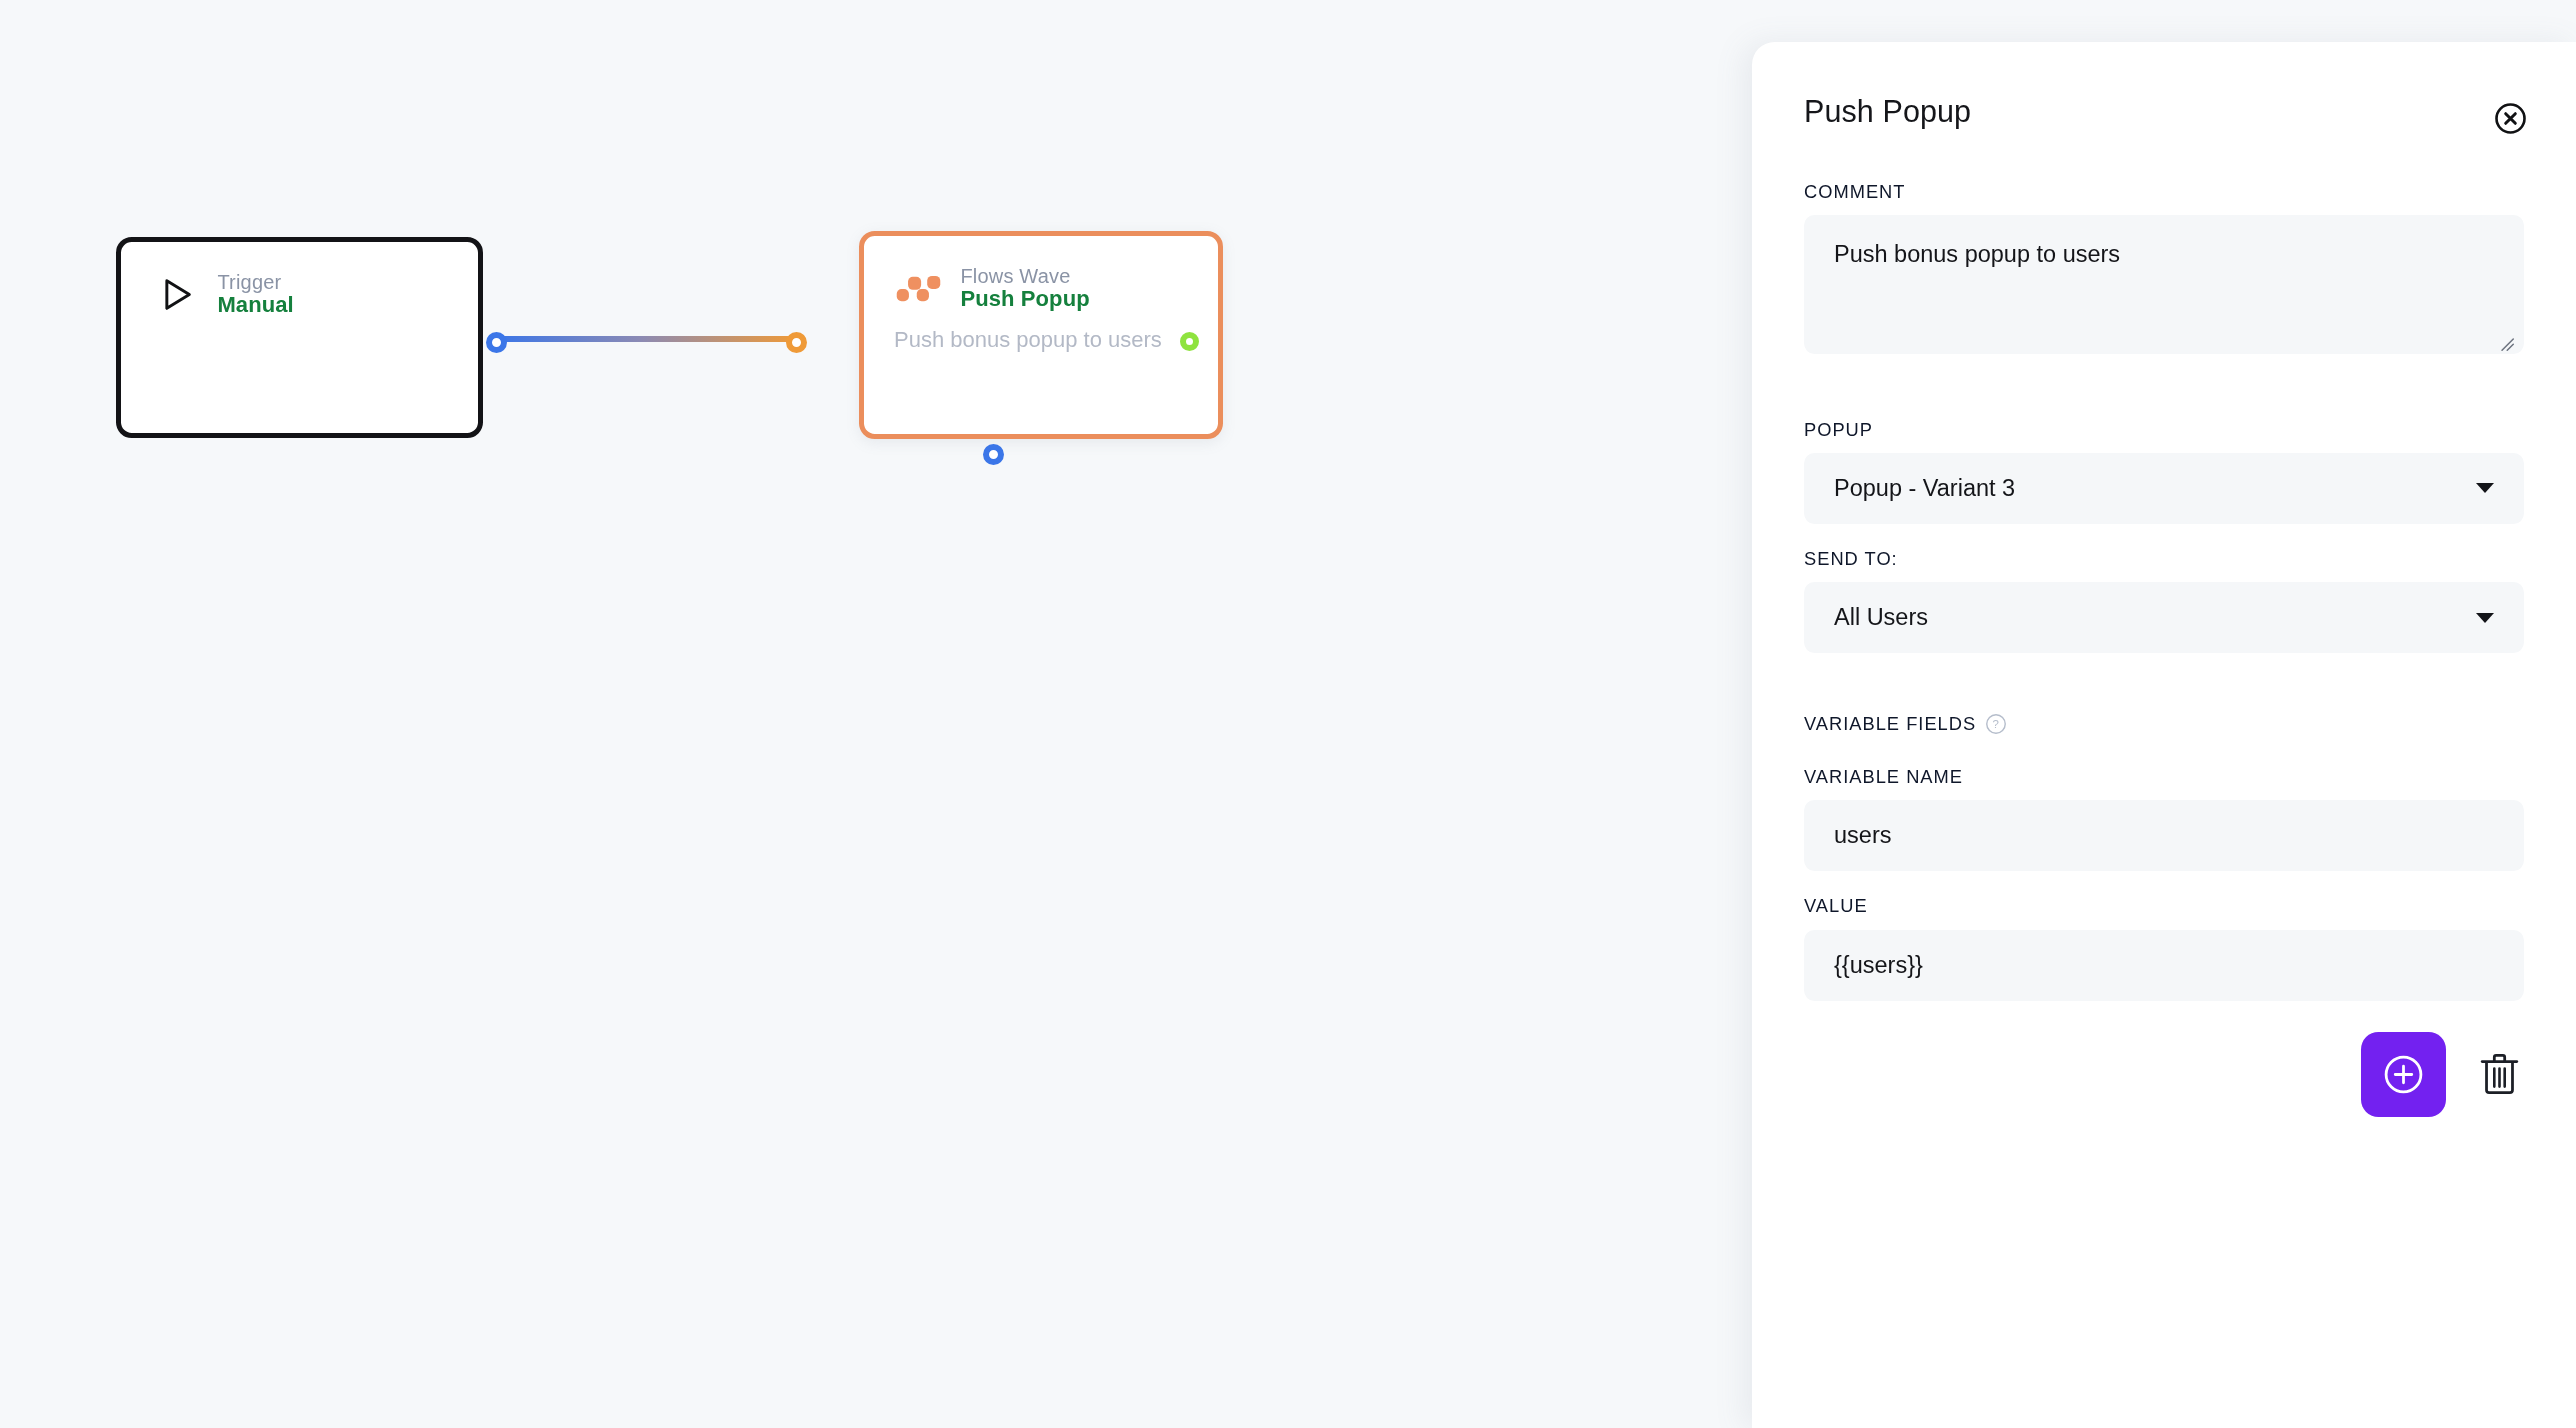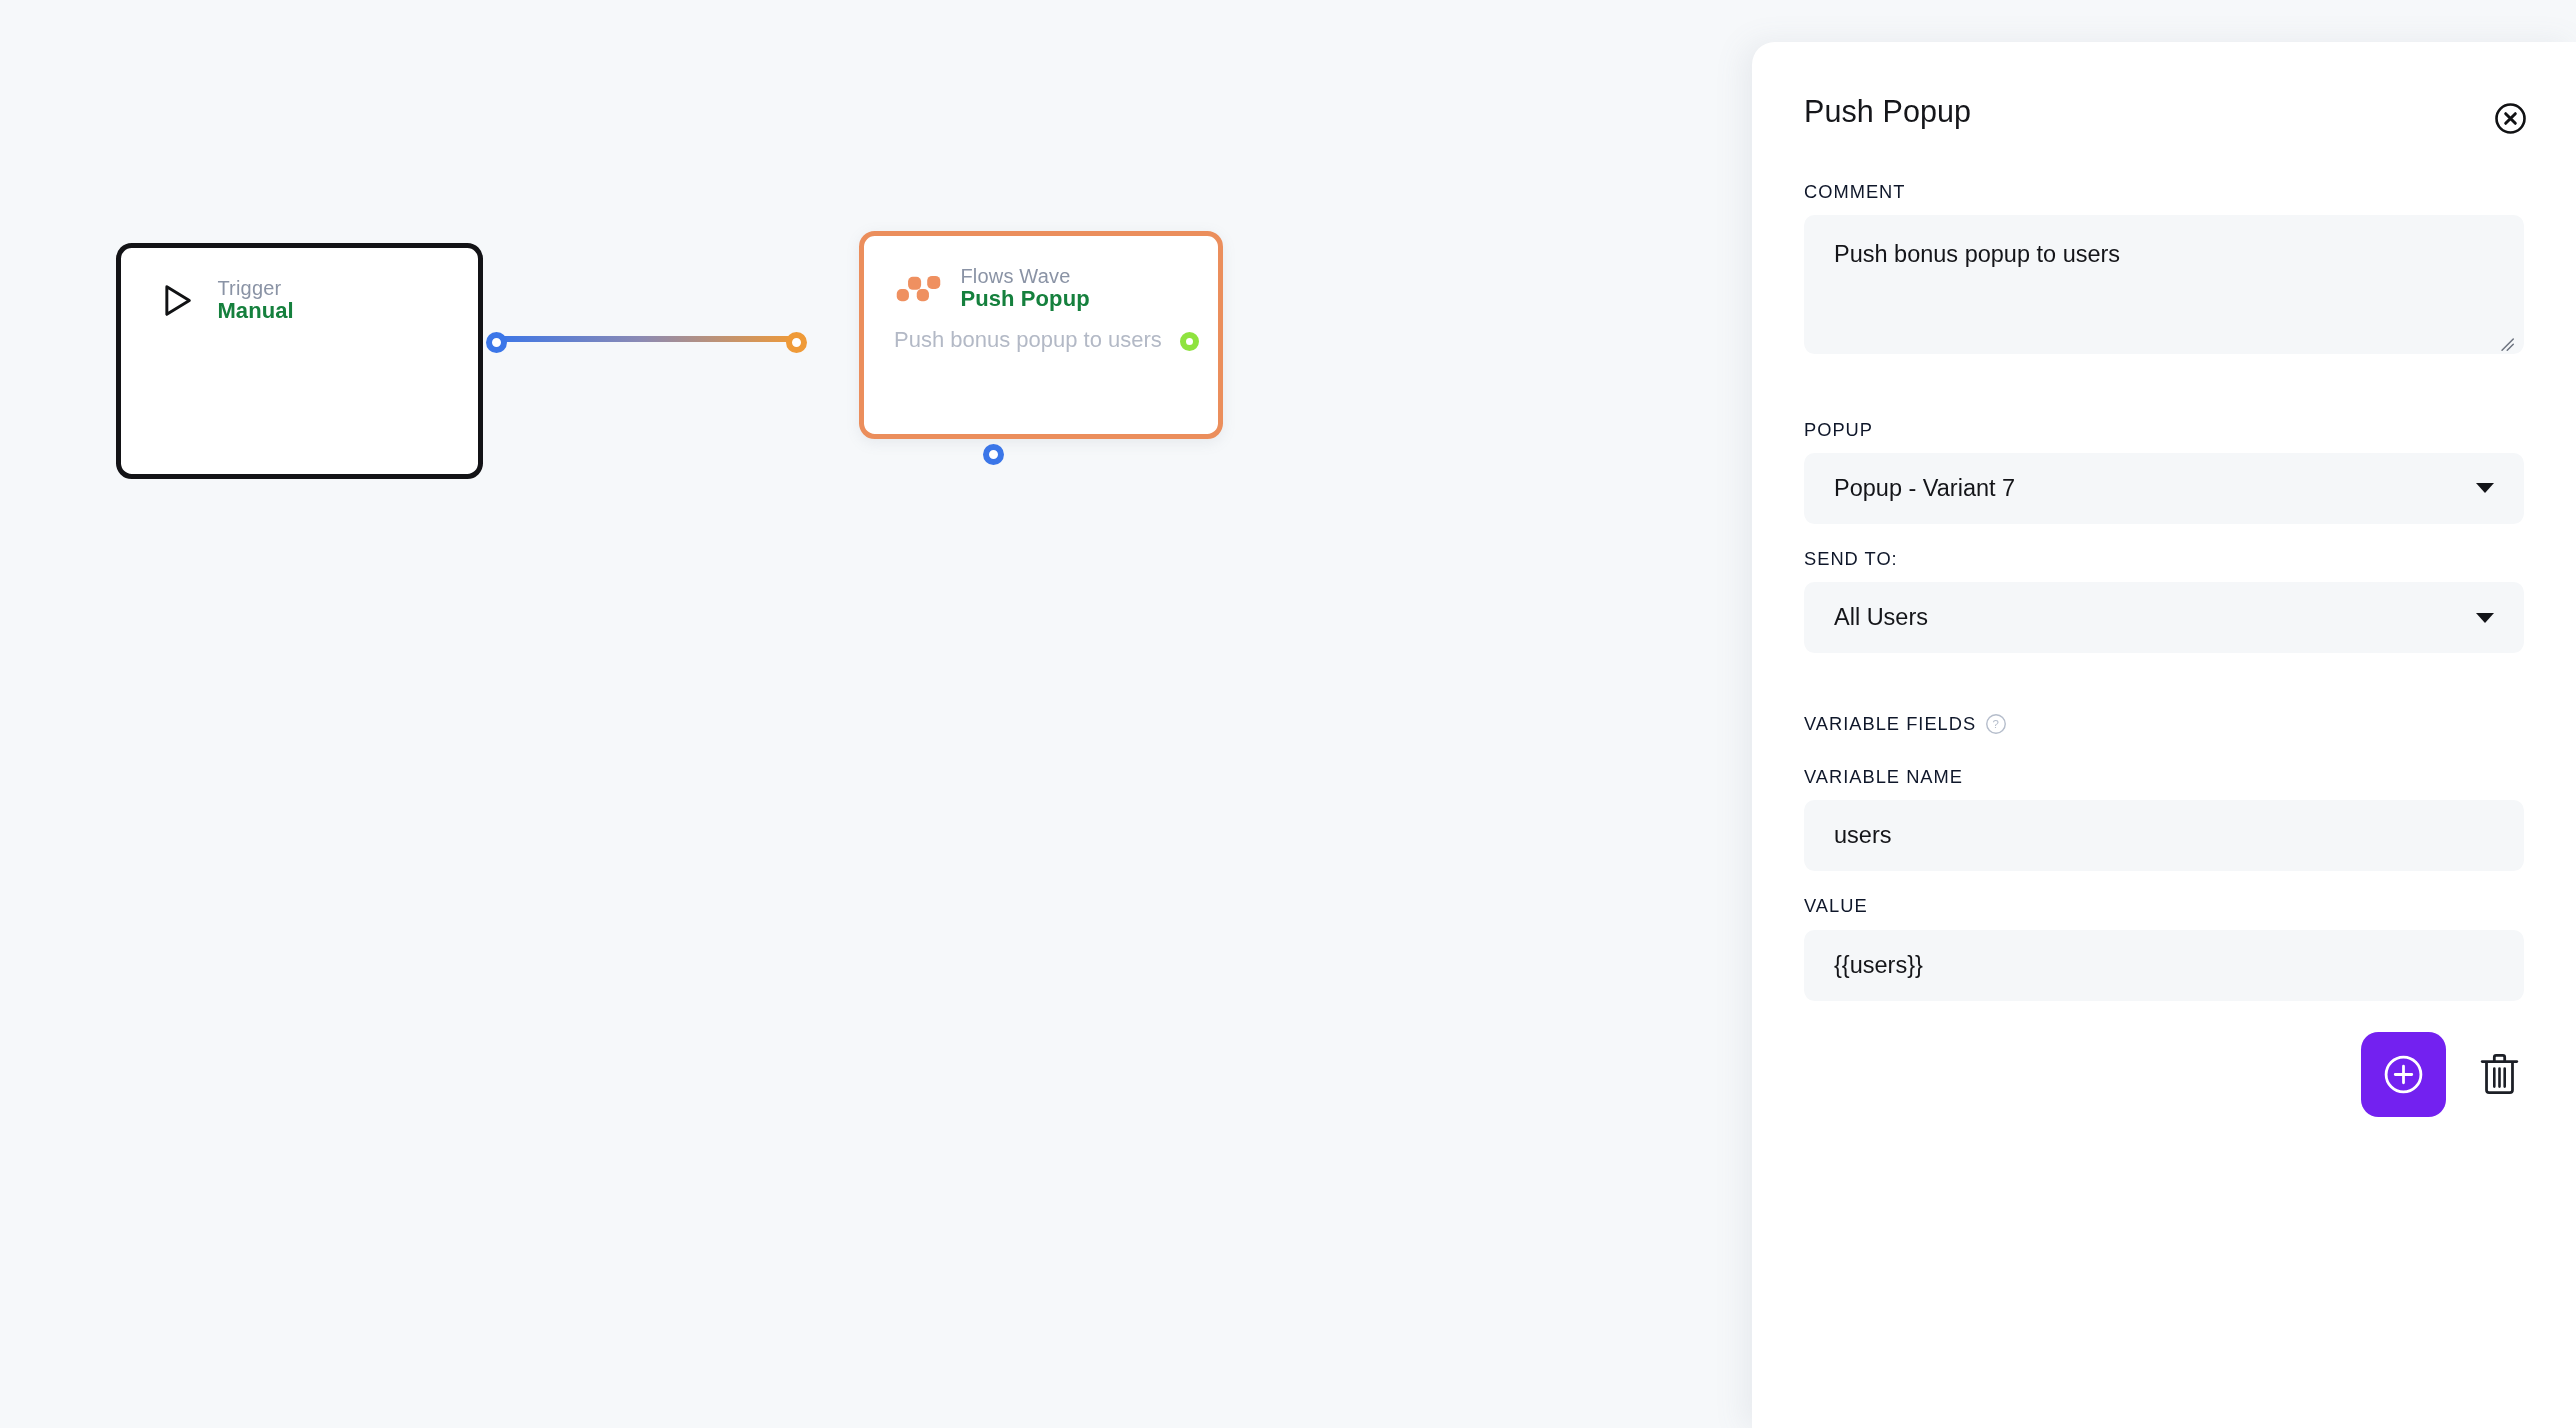--- a/index.html
+++ b/index.html
@@ -17,22 +17,22 @@
     width: 1753px; height: 1429px;
     background: #f6f8fa;
   }
 
   .node {
     position: absolute;
     background: #ffffff;
     border-radius: 15.7px;
   }
   .node-trigger {
-    left: 116px; top: 243px;
-    width: 367px; height: 236px;
+    left: 116px; top: 237px;
+    width: 367px; height: 201px;
     border: 5.2px solid #131316;
   }
   .node-action {
     left: 811px; top: 231px;
     width: 364px; height: 208px;
     border: 5.2px solid #eb8e5c;
     box-shadow: 0 3.5px 14px rgba(120,130,150,.12);
     margin-left: 48px;
   }
 
@@ -257,21 +257,21 @@
     <div class="sp-46"></div>
 
     <div class="field">
     </div>
 
     <div class="sp-28"></div>
 
     <div class="field">
       <div class="f-label">POPUP</div>
       <div class="f-control f-select">
-        <span>Popup - Variant 7</span>
+        <span>Popup - Variant 3</span>
         <span class="caret"></span>
       </div>
     </div>
 
     <div class="sp-28"></div>
 
     <div class="field">
       <div class="f-label">SEND TO:</div>
       <div class="f-control f-select">
         <span>All Users</span>

